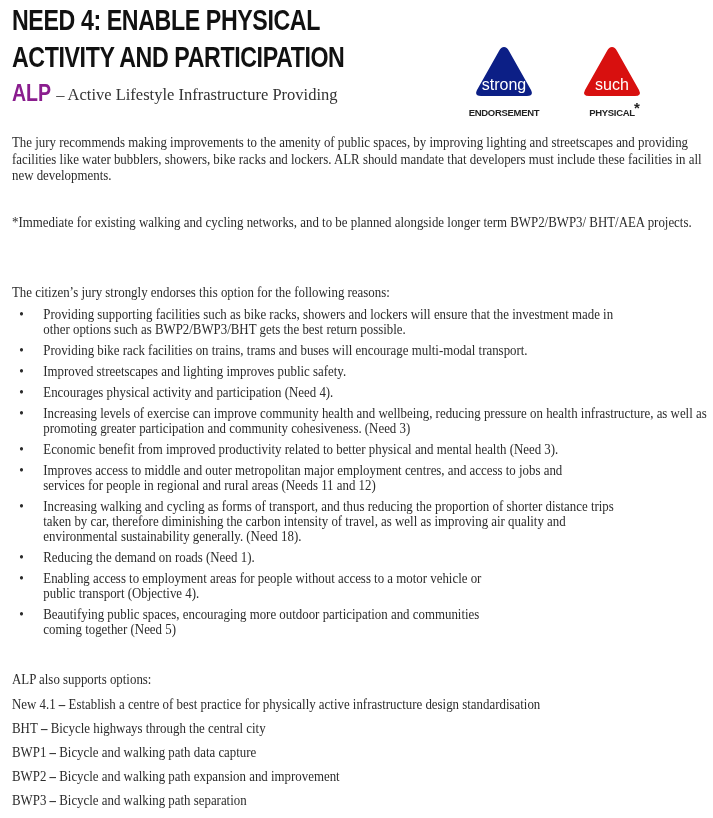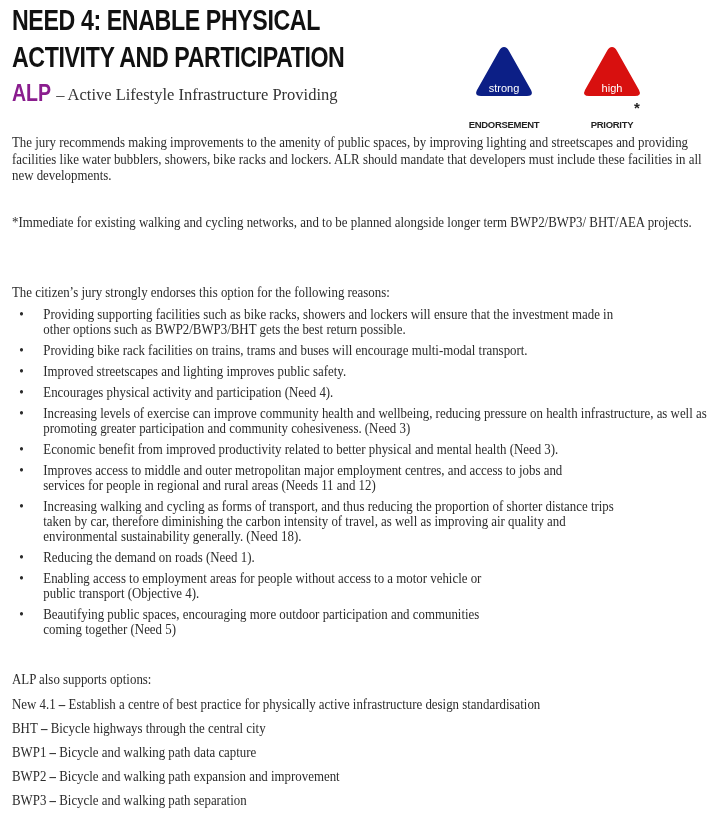--- a/index.html
+++ b/index.html
@@ -10,23 +10,23 @@
            font-size:29px; line-height:37px; color:#111; letter-spacing:-0.5px;
            transform:scaleX(0.80); transform-origin:left top; white-space:nowrap; }
   .subtitle { position:absolute; left:12px; top:80px; white-space:nowrap; font-size:16.5px; color:#333; }
   .subtitle .code { font-family:"Liberation Sans", "DejaVu Sans", sans-serif; font-weight:bold;
                     color:#8a1d8e; font-size:23px; display:inline-block; transform:scaleX(0.85);
                     transform-origin:left center; margin-right:-6px; vertical-align:-1px; }
   .badge { position:absolute; text-align:center; width:100px; }
   .tri { width:60px; height:55px; margin:0 auto; position:relative; }
   .tri svg { display:block; }
   .tri .tri-label { position:absolute; left:0; right:0; bottom:5px; color:#fff;
-                    font-family:"Liberation Sans", "DejaVu Sans", sans-serif; font-size:11px; }
+                    font-family:"Liberation Sans", "DejaVu Sans", sans-serif; font-size:16px; }
   .badge-caption { font-family:"Liberation Sans", "DejaVu Sans", sans-serif; font-weight:bold;
-                   font-size:9.5px; color:#222; margin-top:20px; letter-spacing:-0.3px; }
+                   font-size:9.5px; color:#222; margin-top:8px; letter-spacing:-0.3px; }
   .star { position:absolute; font-family:"Liberation Sans", sans-serif; font-size:15px; font-weight:bold; color:#222; }
   p.body { position:absolute; left:12px; margin:0; font-size:14px; line-height:16.5px;
            transform:scaleX(0.92); transform-origin:left top; }
   .reasons { position:absolute; left:12px; top:285px; width:760px; transform:scaleX(0.92); transform-origin:left top; }
   .reasons-intro { font-size:14px; line-height:16.5px; margin:0 0 5px 0; }
   ul.bullets { list-style:none; margin:0; padding:0; }
   ul.bullets li { position:relative; padding-left:34px; font-size:14px; line-height:15px; margin-bottom:6px; }
   ul.bullets li .dot { position:absolute; left:8px; top:0; }
   .supports { position:absolute; left:12px; top:672px; transform:scaleX(0.92); transform-origin:left top; white-space:nowrap; }
   .supports-intro { font-size:14px; line-height:16.5px; margin-bottom:8px; }
@@ -52,23 +52,23 @@
     <span class="tri-label">strong</span>
   </div>
   <div class="badge-caption">ENDORSEMENT</div>
 </div>
 
 <div class="badge" style="left:562px; top:44px;">
   <div class="tri">
     <svg width="60" height="55" viewBox="0 0 60 55">
       <path d="M30 3 Q33 3 35 7 L57 46 Q60 52 53 52 L7 52 Q0 52 3 46 L25 7 Q27 3 30 3 Z" fill="#d8100f"></path>
     </svg>
-    <span class="tri-label">high</span>
+    <span class="tri-label">such</span>
   </div>
-  <div class="badge-caption">PRIORITY</div>
+  <div class="badge-caption">PHYSICAL</div>
 </div>
 <span class="star" style="left:634px; top:99px;">*</span>
 
 <p class="body" style="top:135px; width:760px;">The jury recommends making improvements to the amenity of public spaces, by improving lighting and streetscapes and providing facilities like water bubblers, showers, bike racks and lockers. ALR should mandate that developers must include these facilities in all new developments.</p>
 
 <p class="body" style="top:215px; width:760px;">*Immediate for existing walking and cycling networks, and to be planned alongside longer term BWP2/BWP3/ BHT/AEA projects.</p>
 
 <div class="reasons">
   <div class="reasons-intro">The citizen’s jury strongly endorses this option for the following reasons:</div>
   <ul class="bullets">

